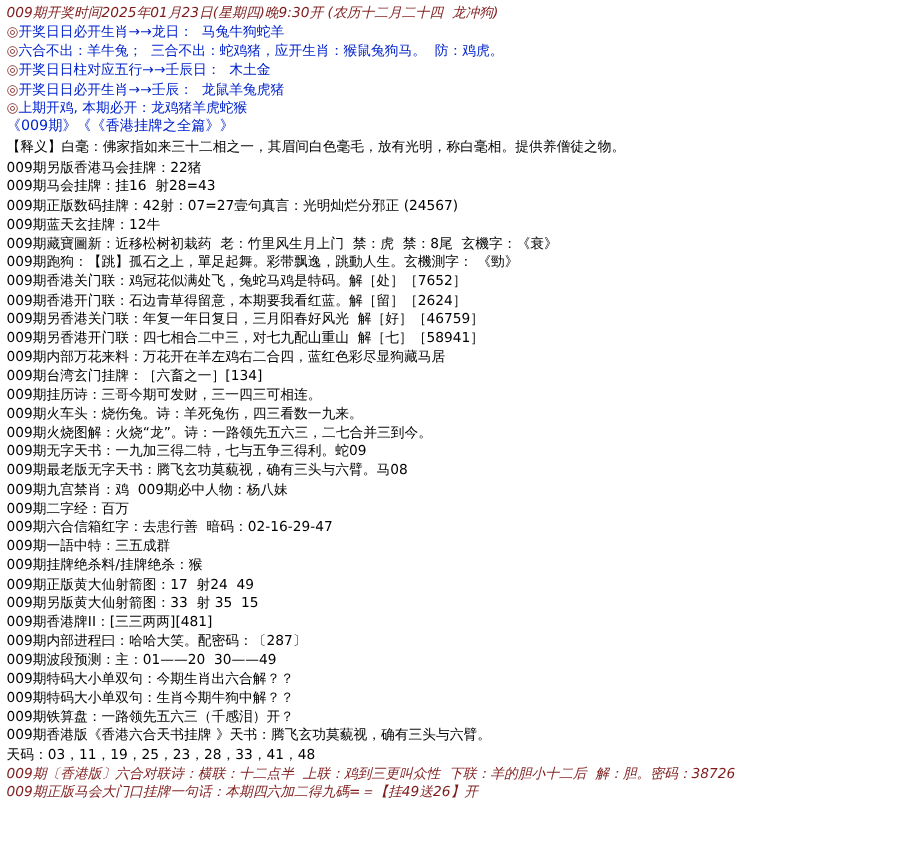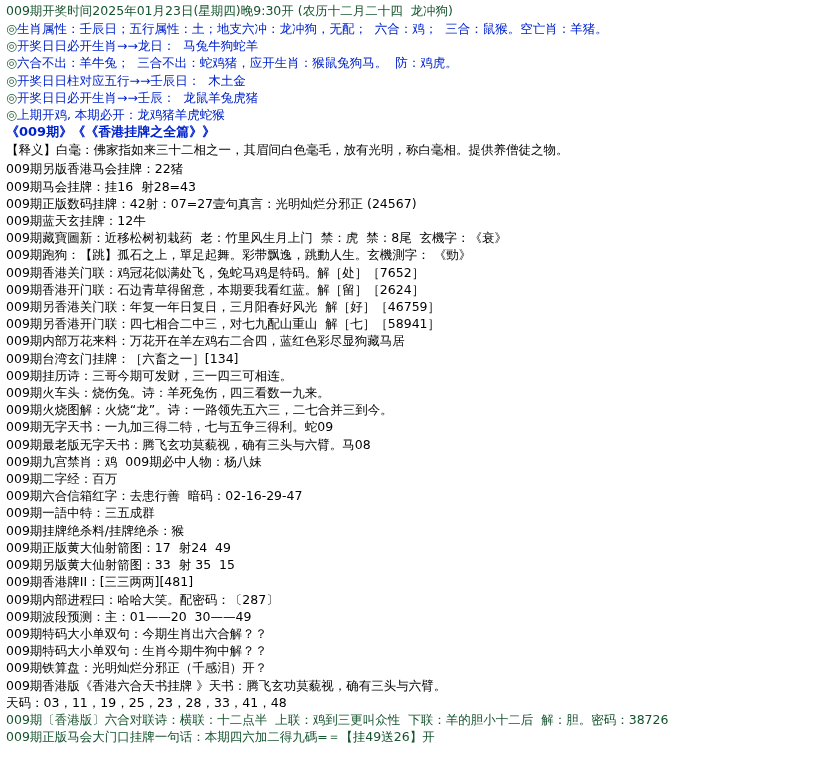--- a/index.html
+++ b/index.html
@@ -22,30 +22,31 @@
     padding: 2px 4px 0 6px;
   }
   .line {
     font-size: 12.5px;
     line-height: 17.2px;
     white-space: pre;
     color: #111111;
     letter-spacing: 0px;
   }
   .red {
-    color: #14532d;
+    color: #7f1d1d;
+    font-style: italic;
   }
   .blue {
     color: #0022cc;
   }
   .black {
     color: #000000;
   }
   .bold {
-    font-weight: bold;
+    font-weight: normal;
   }
   .hdr {
     font-size: 12.5px;
     line-height: 18px;
   }
   .sep {
     height: 2px;
   }
   .title-line {
     font-size: 13px;
@@ -53,21 +54,20 @@
     white-space: pre;
   }
 </style>
 </head>
 <body>
 
 <div class="page">
 
   <div class="line red hdr">009期开奖时间2025年01月23日(星期四)晚9:30开 (农历十二月二十四  龙冲狗)</div>
 
-  <div class="line"><span class="red">◎</span><span class="blue">生肖属性：壬辰日；五行属性：土；地支六冲：龙冲狗，无配；  六合：鸡；  三合：鼠猴。空亡肖：羊猪。</span></div>
   <div class="line"><span class="red">◎</span><span class="blue">开奖日日必开生肖→→龙日：  马兔牛狗蛇羊</span></div>
   <div class="line"><span class="red">◎</span><span class="blue">六合不出：羊牛兔；  三合不出：蛇鸡猪，应开生肖：猴鼠兔狗马。  防：鸡虎。</span></div>
   <div class="line"><span class="red">◎</span><span class="blue">开奖日日柱对应五行→→壬辰日：  木土金</span></div>
   <div class="line"><span class="red">◎</span><span class="blue">开奖日日必开生肖→→壬辰：  龙鼠羊兔虎猪</span></div>
   <div class="line"><span class="red">◎</span><span class="blue">上期开鸡, 本期必开：龙鸡猪羊虎蛇猴</span></div>
 
   <div class="title-line blue bold">《009期》《《香港挂牌之全篇》》</div>
 
   <div class="line"><span class="black">【释义】白毫：</span><span class="black">佛家指如来三十二相之一，其眉间白色毫毛，放有光明，称白毫相。提供养僧徒之物。</span></div>
   <div class="line sep"></div>
@@ -93,20 +93,20 @@
   <div class="line"><span class="black">009期六合信箱红字：</span><span class="black">去患行善  暗码：02-16-29-47</span></div>
   <div class="line"><span class="black">009期一語中特：</span><span class="black">三五成群</span></div>
   <div class="line"><span class="black">009期挂牌绝杀料/挂牌绝杀：</span><span class="black">猴</span></div>
   <div class="line"><span class="black">009期正版黄大仙射箭图：</span><span class="black">17  射24  49</span></div>
   <div class="line"><span class="black">009期另版黄大仙射箭图：</span><span class="black">33  射 35  15</span></div>
   <div class="line"><span class="black">009期香港牌II：</span><span class="black">[三三两两][481]</span></div>
   <div class="line"><span class="black">009期内部进程曰：</span><span class="black">哈哈大笑。配密码：〔287〕</span></div>
   <div class="line"><span class="black">009期波段预测：</span><span class="black">主：01——20  30——49</span></div>
   <div class="line"><span class="black">009期特码大小单双句：</span><span class="black">今期生肖出六合解？？</span></div>
   <div class="line"><span class="black">009期特码大小单双句：</span><span class="black">生肖今期牛狗中解？？</span></div>
-  <div class="line"><span class="black">009期铁算盘：</span><span class="black">光明灿烂分邪正（千感泪）开？</span></div>
+  <div class="line"><span class="black">009期铁算盘：</span><span class="black">一路领先五六三（千感泪）开？</span></div>
   <div class="line"><span class="black">009期香港版《香港六合天书挂牌 》天书：</span><span class="black">腾飞玄功莫藐视，确有三头与六臂。</span></div>
   <div class="line"><span class="black">天码：</span><span class="black">03，11，19，25，23，28，33，41，48</span></div>
 
   <div class="line"><span class="red">009期〔香港版〕六合对联诗：</span><span class="red">横联：十二点半  上联：鸡到三更叫众性  下联：羊的胆小十二后  解：胆。密码：38726</span></div>
   <div class="line"><span class="red">009期正版马会大门口挂牌一句话：</span><span class="red">本期四六加二得九碼=＝【挂49送26】开</span></div>
 
 </div>
 
 </body></html>

